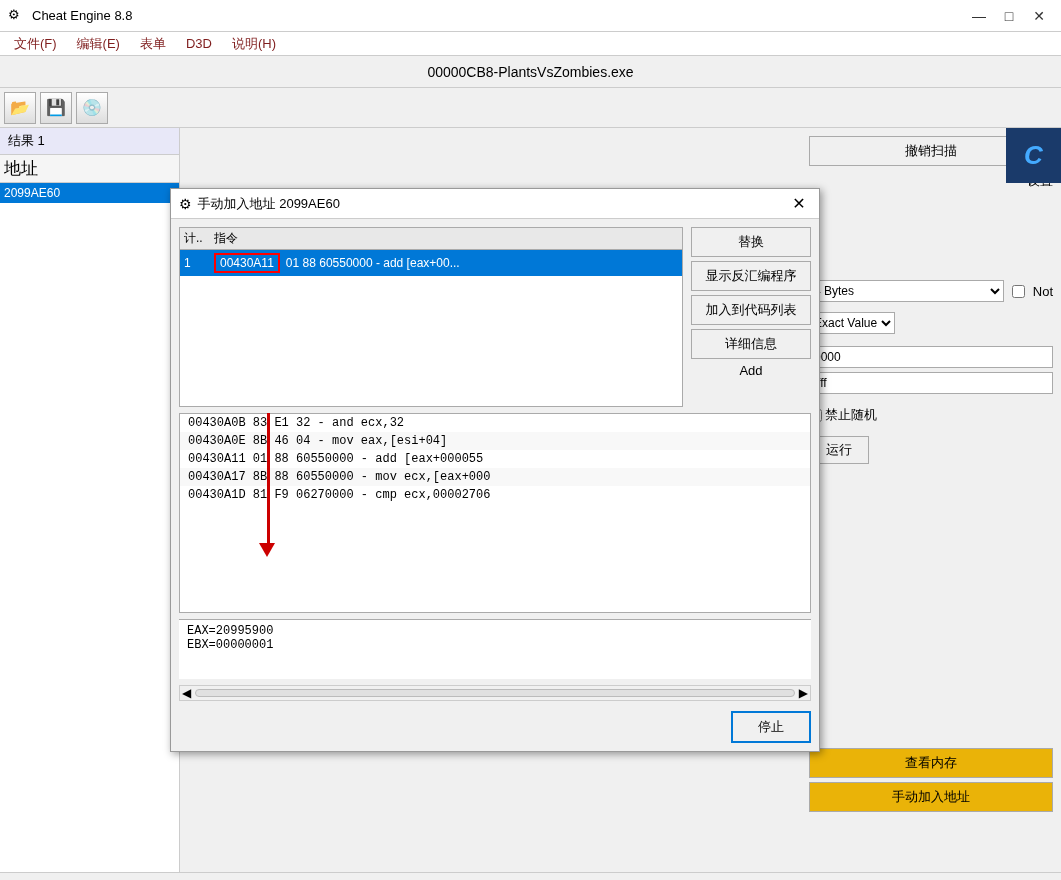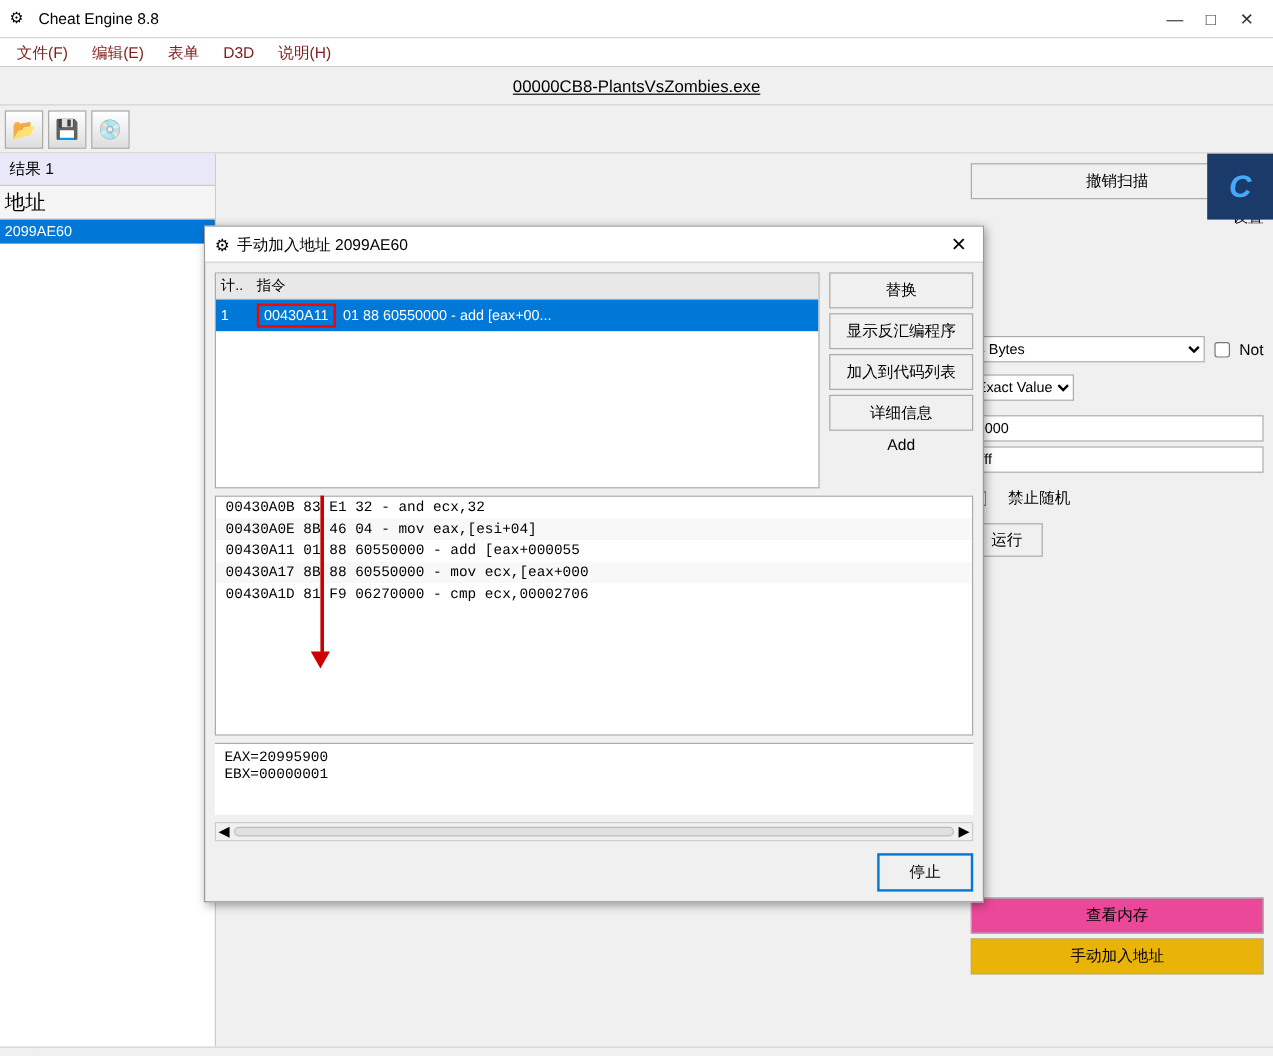--- a/index.html
+++ b/index.html
@@ -67,21 +67,20 @@
 
     
     .app-title-bar {
       background: #f0f0f0;
       height: 32px;
       display: flex;
       align-items: center;
       justify-content: center;
       border-bottom: 1px solid #ccc;
       font-size: 14px;
-      text-decoration: underline;
     }
 
     
     .toolbar {
       background: #f0f0f0;
       height: 40px;
       display: flex;
       align-items: center;
       padding: 0 4px;
       border-bottom: 1px solid #ccc;
@@ -140,21 +139,21 @@
     .cancel-scan-btn {
       background: #f0f0f0;
       border: 1px solid #aaa;
       padding: 5px 14px;
       cursor: pointer;
       font-size: 13px;
     }
     .checkbox-label {
       display: flex;
       align-items: center;
-      gap: 18px;
+      gap: 3px;
       font-size: 13px;
     }
 
     
     .dialog {
       position: absolute;
       top: 60px;
       left: 170px;
       width: 650px;
       background: #f0f0f0;
@@ -344,21 +343,21 @@
       background: #f0f0f0;
       border: 1px solid #aaa;
       padding: 4px 10px;
       cursor: pointer;
       font-size: 13px;
       text-align: center;
       width: 60px;
     }
 
     .view-memory-btn {
-      background: #ec4899;
+      background: #eab308;
       border: 1px solid #aaa;
       padding: 5px 10px;
       cursor: pointer;
       font-size: 13px;
     }
 
     .manual-add-btn {
       background: #eab308;
       border: 1px solid #aaa;
       padding: 5px 10px;

